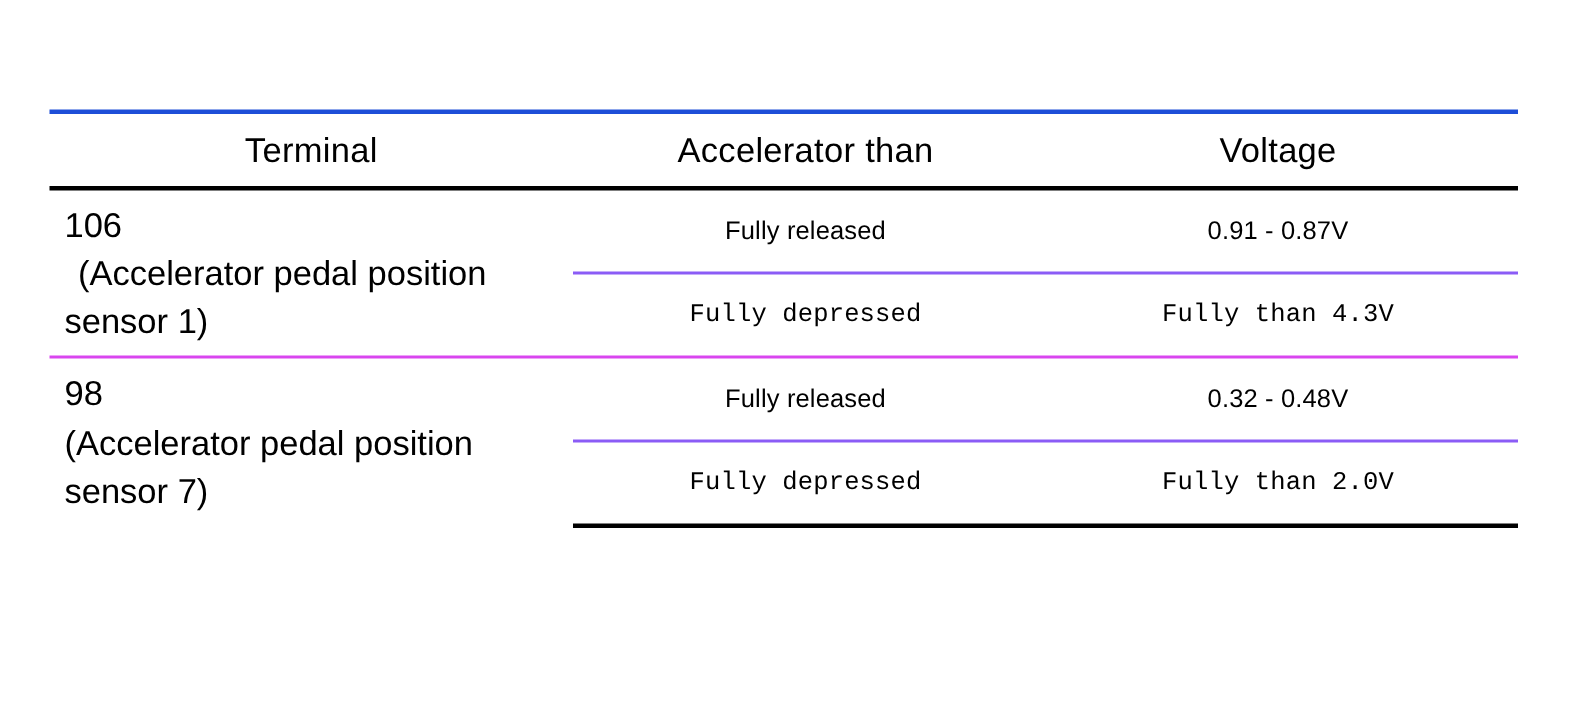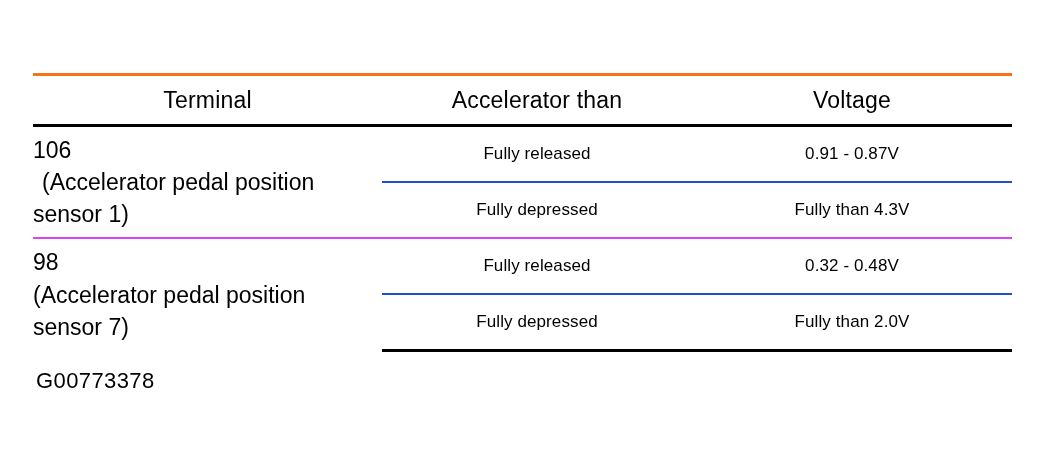--- a/index.html
+++ b/index.html
@@ -47,28 +47,28 @@
     padding: 0;
     margin: 0;
     border: 0;
     vertical-align: middle;
     font-weight: normal;
     color: #000000;
   }
 
   
   .rule-top > th,
-  .rule-top > td { border-top: 3px solid #f97316; }
+  .rule-top > td { border-top: 3px solid #1d4ed8; }
 
   .rule-header-bottom > th,
   .rule-header-bottom > td { border-bottom: 3px solid #000; }
 
   .rule-group > td { border-top: 2px solid #d946ef; }
 
-  .rule-thin > td { border-top: 2px solid #1d4ed8; }
+  .rule-thin > td { border-top: 2px solid #8b5cf6; font-family: Liberation Mono, monospace; }
 
   .rule-bottom > td { border-bottom: 3px solid #000; }
 
   
   .divider-left  { border-left: 3px solid #000; }
 
   
   .header-cell {
     height: 48px;
     text-align: center;
@@ -77,21 +77,21 @@
   }
 
   
   .terminal-cell {
     text-align: left;
     padding: 6px 10px 8px 6px;
     font-size: 23px;
     line-height: 1.40;
     vertical-align: middle;
   }
-  .terminal-line { display: block; white-space: nowrap; }
+  .terminal-line { display: block; white-space: nowrap; margin-left: 10px; }
   .terminal-line.indent { padding-left: 9px; }
 
   .value-cell {
     height: 54px;
     text-align: center;
     font-size: 17px;
     letter-spacing: 0.1px;
     white-space: nowrap;
   }
 
@@ -152,15 +152,14 @@
         <td class="value-cell divider-left">0.32 - 0.48V</td>
       </tr>
       <tr class="rule-thin rule-bottom">
         <td class="value-cell divider-left">Fully depressed</td>
         <td class="value-cell divider-left">Fully than 2.0V</td>
       </tr>
 
     </tbody>
   </table>
 
-  <div class="figure-caption">G00773378</div>
 
 </div>
 
 </body></html>

